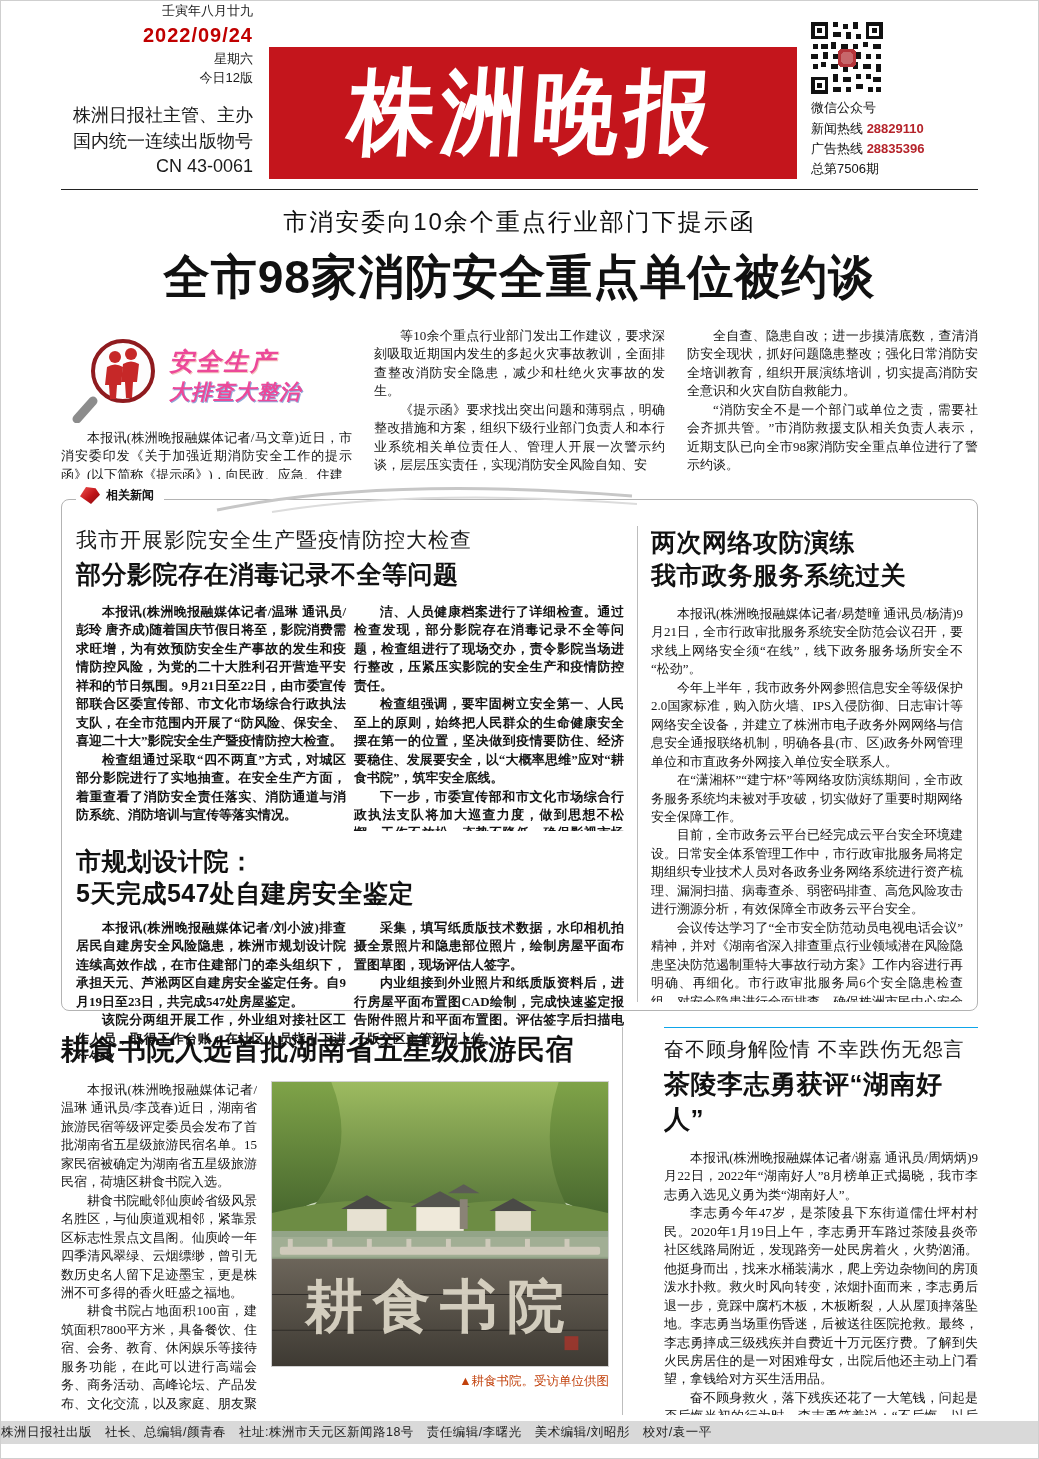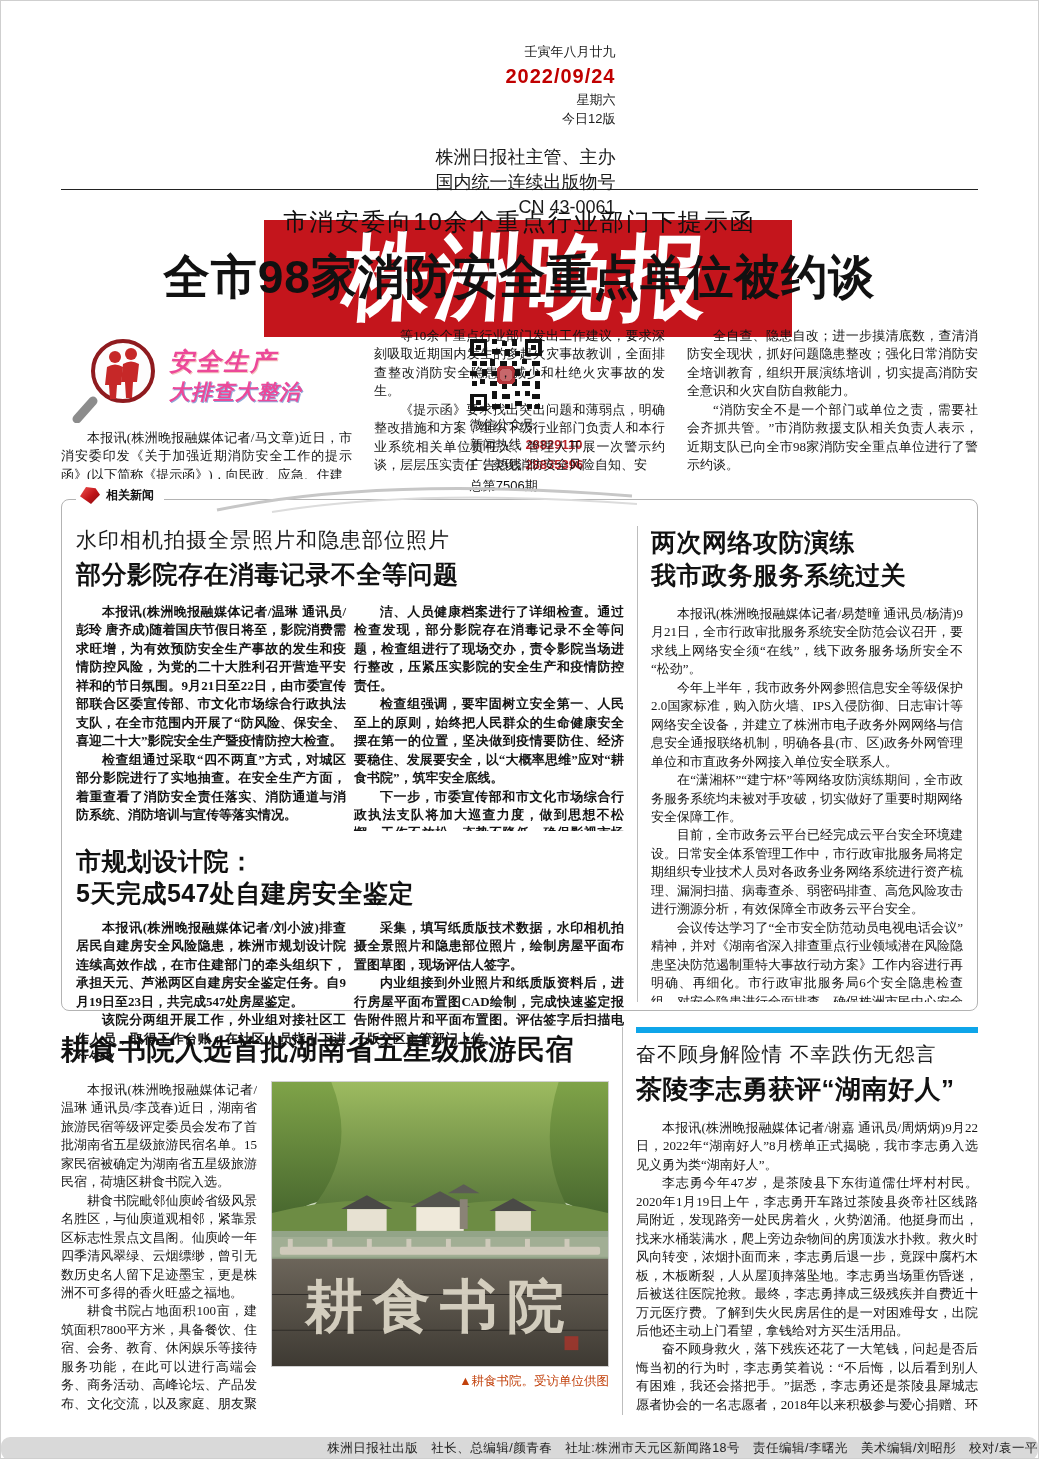--- a/index.html
+++ b/index.html
@@ -4,21 +4,21 @@
 <style>
   * { margin:0; padding:0; box-sizing:border-box; }
   html,body { background:#e8e8e8; }
   body { font-family:"Liberation Sans", sans-serif; }
   .page {
     position:relative; width:1039px; height:1459px; margin:0 auto;
     background:#ffffff; border:1px solid #cfcfcf; overflow:hidden;
     padding:14px 60px 0 60px; color:#111;
   }
   
-  .masthead { display:flex; align-items:center; height:150px; margin-top:14px;flex-direction:column; }
+  .masthead { display:flex; align-items:flex-end; height:150px; margin-top:14px; }
   .mast-left { width:192px; text-align:right; padding-top:14px; font-size:13px; line-height:1.45; color:#1a1a1a; }
   .mast-left .date { color:#c00000; font-weight:bold; font-size:20px; letter-spacing:1px; }
   .mast-left .pubgroup { margin-top:16px; font-size:18px; line-height:1.4; }
   .mast-title {
     margin-left:16px; width:528px; height:132px; background:#c4151c;
     display:flex; align-items:center; justify-content:center;
   }
   .mast-title span {
     color:#fff; font-size:86px; font-weight:bold; font-family:"DejaVu Serif", serif;
     transform:skewX(-4deg) scaleY(1.08); letter-spacing:6px; white-space:nowrap;
@@ -80,28 +80,28 @@
   
   .bottom { display:flex; margin-top:16px; height:388px; }
   .bottom-left { width:548px; }
   .bl-headline { font-size:28px; font-weight:bold; letter-spacing:0.5px; margin:4px 0 12px 0; white-space:nowrap; }
   .bl-flex { display:flex; gap:14px; }
   .bl-text { width:196px; overflow:hidden; height:330px; }
   .bl-figure { flex:1; }
   .photo { width:100%; height:286px; display:block; border:1px solid #d0d0d0; }
   .photo-caption { font-size:12.5px; color:#c2410c; text-align:right; margin-top:6px; }
   .v-divider2 { width:1px; background:#bdbdbd; margin:0 13px; }
-  .bottom-right { flex:1; border-top:6px solid #0ea5e9; padding-top:8px; overflow:hidden; }
+  .bottom-right { flex:1; border-top:1px solid #0ea5e9; padding-top:8px; overflow:hidden;margin-left:28px; }
   .br-kicker { font-size:20px; letter-spacing:1px; color:#1c1c1c; }
   .br-headline { font-size:26px; font-weight:bold; margin:4px 0 12px 0; letter-spacing:0.5px; }
 
   
   .colophon {
-    margin:22px -60px 0 -60px; background:#d9d9d9; color:#1c1c1c;
-    text-align:right; font-size:12.5px; padding:3px 0; letter-spacing:0.5px;border-radius:9px;
+    margin:6px -60px 0 -60px; background:#d9d9d9; color:#1c1c1c;
+    text-align:left; font-size:12.5px; padding:3px 0; letter-spacing:0.5px;
   }
 </style>
 </head>
 <body>
 
 <div class="page">
 
   <header class="masthead">
     <div class="mast-left">
       <div>壬寅年八月廿九</div>
@@ -190,21 +190,21 @@
     </svg>
     <div class="related-label">
       <span class="diamond"></span>
       <span>相关新闻</span>
     </div>
 
     <div class="related-inner">
       <div class="related-left">
 
         <article>
-          <div class="art-kicker">水印相机拍摄全景照片和隐患部位照片</div>
+          <div class="art-kicker">我市开展影院安全生产暨疫情防控大检查</div>
           <h2 class="art-headline">部分影院存在消毒记录不全等问题</h2>
           <div class="two-col cinema-cols">
             <div class="col">
               <p class="body">本报讯(株洲晚报融媒体记者/温琳 通讯员/彭玲 唐齐成)随着国庆节假日将至，影院消费需求旺增，为有效预防安全生产事故的发生和疫情防控风险，为党的二十大胜利召开营造平安祥和的节日氛围。9月21日至22日，由市委宣传部联合区委宣传部、市文化市场综合行政执法支队，在全市范围内开展了“防风险、保安全、喜迎二十大”影院安全生产暨疫情防控大检查。</p>
               <p class="body">检查组通过采取“四不两直”方式，对城区部分影院进行了实地抽查。在安全生产方面，着重查看了消防安全责任落实、消防通道与消防系统、消防培训与宣传等落实情况。</p>
 
             </div>
             <div class="col">
               <p class="body">洁、人员健康档案进行了详细检查。通过检查发现，部分影院存在消毒记录不全等问题，检查组进行了现场交办，责令影院当场进行整改，压紧压实影院的安全生产和疫情防控责任。</p>
               <p class="body">检查组强调，要牢固树立安全第一、人民至上的原则，始终把人民群众的生命健康安全摆在第一的位置，坚决做到疫情要防住、经济要稳住、发展要安全，以“大概率思维”应对“耕食书院”，筑牢安全底线。</p>

